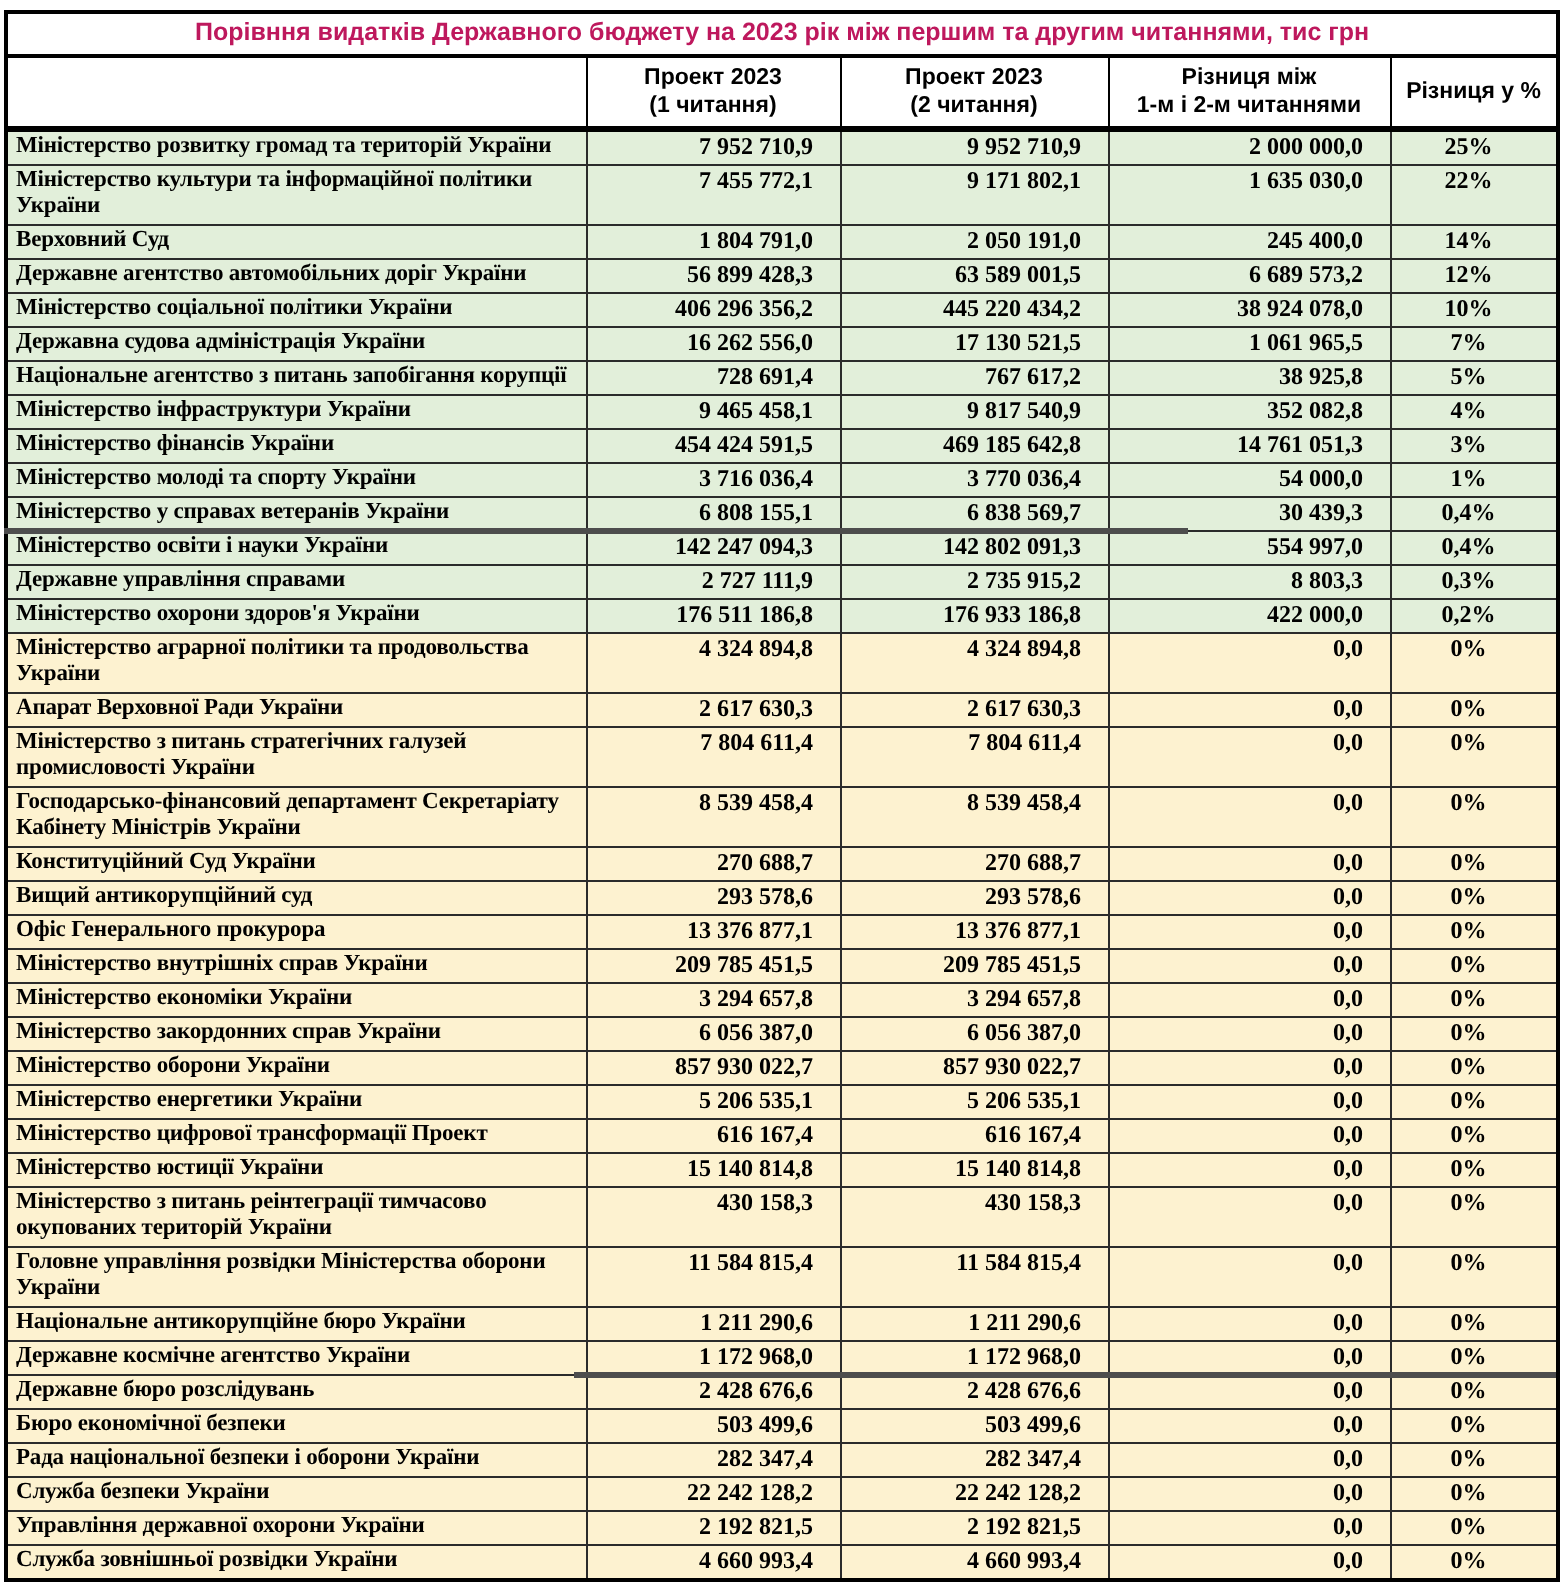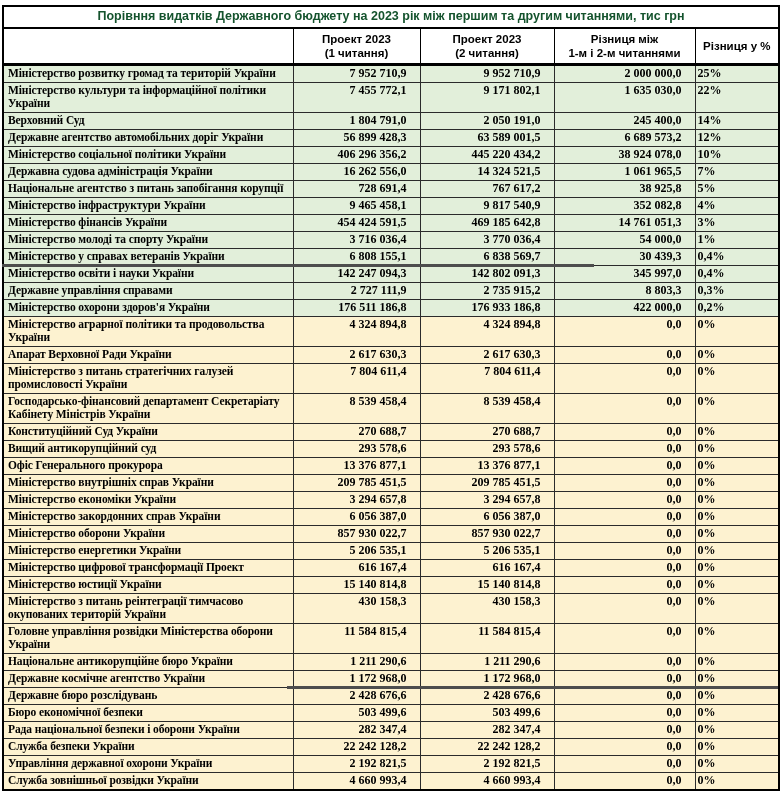--- a/index.html
+++ b/index.html
@@ -18,21 +18,21 @@
     width:776px;
     border:2px solid var(--outer);
     background:#fff;
   }
   th.title-cell{
     font:bold 12.5px/15px "Liberation Sans",sans-serif;
     text-align:center;
     padding:2px 4px 3px 4px;
     border-bottom:2px solid var(--outer);
     background:#ffffff;
-    color:#14532d;
+    color:#be185d;
   }
   th.col-h{
     font:bold 11.5px/14px "Liberation Sans",sans-serif;
     text-align:center;
     vertical-align:middle;
     padding:2px 2px;
     height:30px;
     border:1px solid var(--outer);
     border-bottom:3px solid var(--outer);
     background:#ffffff;
@@ -53,21 +53,21 @@
     padding:1px 2px 2px 4px;
     margin-left:28px;
   }
   td.c-num{
     font:bold 12px/13px "Liberation Serif",serif;
     text-align:right;
     padding:1px 13px 2px 2px;
   }
   td.c-pct{
     font:bold 12px/13px "Liberation Serif",serif;
-    text-align:left;
+    text-align:center;
     padding:1px 7px 2px 2px;
   }
   tr.green td{background:var(--green);}
   tr.tan td{background:var(--tan);}
   .break-line{
     position:absolute;
     height:3px;
     background:var(--break);
     z-index:2;
   }
@@ -141,21 +141,21 @@
         <tr class="green">
     <td class="c-name">Міністерство соціальної політики України</td>
     <td class="c-num">406 296 356,2</td>
     <td class="c-num">445 220 434,2</td>
     <td class="c-num">38 924 078,0</td>
     <td class="c-pct">10%</td>
   </tr>
         <tr class="green">
     <td class="c-name">Державна судова адміністрація України</td>
     <td class="c-num">16 262 556,0</td>
-    <td class="c-num">14 324 521,5</td>
+    <td class="c-num">17 130 521,5</td>
     <td class="c-num">1 061 965,5</td>
     <td class="c-pct">7%</td>
   </tr>
         <tr class="green">
     <td class="c-name">Національне агентство з питань запобігання корупції</td>
     <td class="c-num">728 691,4</td>
     <td class="c-num">767 617,2</td>
     <td class="c-num">38 925,8</td>
     <td class="c-pct">5%</td>
   </tr>
@@ -184,21 +184,21 @@
     <td class="c-name">Міністерство у справах ветеранів України</td>
     <td class="c-num">6 808 155,1</td>
     <td class="c-num">6 838 569,7</td>
     <td class="c-num">30 439,3</td>
     <td class="c-pct">0,4%</td>
   </tr>
         <tr class="green">
     <td class="c-name">Міністерство освіти і науки України</td>
     <td class="c-num">142 247 094,3</td>
     <td class="c-num">142 802 091,3</td>
-    <td class="c-num">345 997,0</td>
+    <td class="c-num">554 997,0</td>
     <td class="c-pct">0,4%</td>
   </tr>
         <tr class="green">
     <td class="c-name">Державне управління справами</td>
     <td class="c-num">2 727 111,9</td>
     <td class="c-num">2 735 915,2</td>
     <td class="c-num">8 803,3</td>
     <td class="c-pct">0,3%</td>
   </tr>
         <tr class="green">

